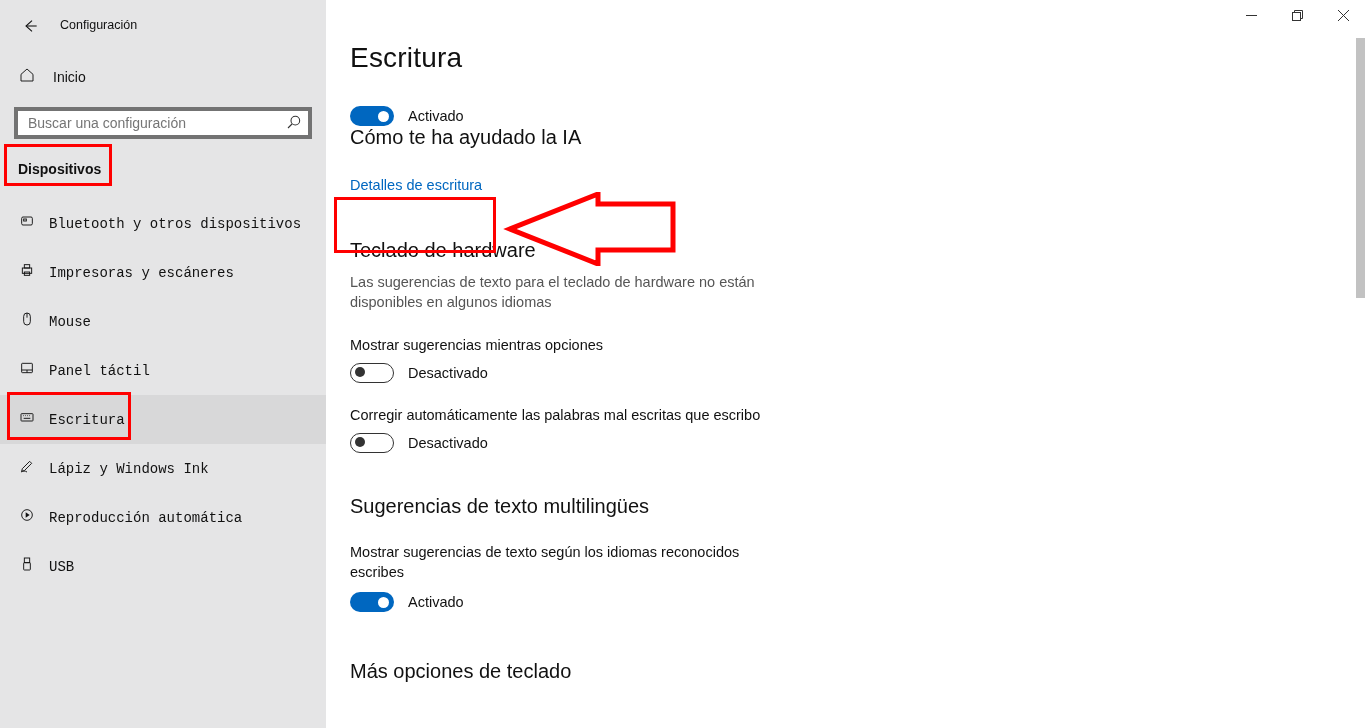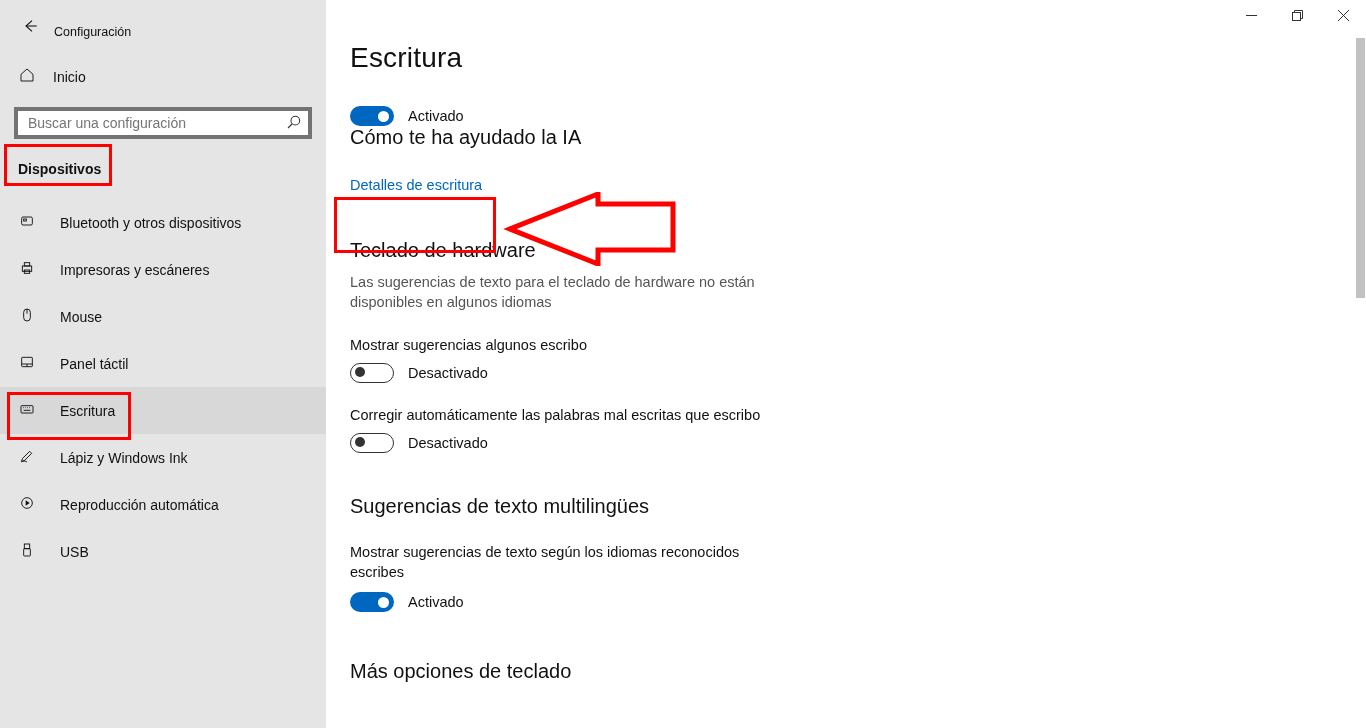--- a/index.html
+++ b/index.html
@@ -1,30 +1,30 @@
 <!DOCTYPE html>
 <html><head>
 <meta charset="utf-8">
 <style>
   * { box-sizing: border-box; margin: 0; padding: 0; }
   html, body { width: 1366px; height: 728px; font-family: "Segoe UI", sans-serif; overflow: hidden; background: #fff; }
   .window { display: flex; width: 100%; height: 100%; position: relative; }
   .sidebar { width: 326px; height: 100%; background: #e5e5e6; padding-top: 10px; position: relative; }
-  .top-row { display: flex; align-items: flex-end; gap: 16px; padding: 8px 10px 0 22px; }
+  .top-row { display: flex; align-items: flex-start; gap: 22px; padding: 8px 10px 0 22px; }
   .back-arrow { font-size: 18px; color: #000; cursor: pointer; }
   .top-title { font-size: 12.5px; color: #111; }
   .home-row { display: flex; align-items: center; gap: 17px; padding: 28px 0 10px 18px; cursor: pointer; }
   .home-row .icon { width: 18px; text-align: center; color: #222; }
   .home-row .label { font-size: 14px; color: #111; }
   .search-wrap { margin: 10px 14px 0 14px; }
   .search { width: 100%; height: 32px; border: 4px solid #737373; background: #fff; padding: 0 28px 0 10px; font-size: 14px; outline: none; color: #555; }
   .search-wrap { position: relative; }
   .search-icon { position: absolute; right: 10px; top: 7px; font-size: 14px; color: #333; transform: scaleX(-1); }
   .category-header { font-size: 14px; font-weight: 600; color: #111; padding: 8px 10px 8px 18px; margin: 14px 0 14px 0; }
-  .nav-item { display: flex; align-items: center; gap: 24px; padding: 14px 0 14px 18px; cursor: pointer; }
+  .nav-item { display: flex; align-items: center; gap: 13px; padding: 14px 0 14px 18px; cursor: pointer; font-family: Liberation Mono, monospace; }
   .nav-item .icon { width: 18px; text-align: center; color: #222; font-size: 15px; }
   .nav-item .label { font-size: 14px; color: #111; }
   .nav-item.selected { background: #d8d8d9; }
 
   .content { flex: 1; height: 100%; overflow-y: auto; position: relative; padding: 0 40px 0 24px; background: #fff; }
   .page-title { font-size: 28px; font-weight: 350; color: #111; padding: 42px 0 10px 0; letter-spacing: 0.2px; }
   .clipped { font-size: 14.5px; color: #bbb; margin-top: 4px; }
   .toggle-row { display: flex; align-items: center; gap: 14px; margin-top: 14px; }
   .toggle { width: 44px; height: 20px; border-radius: 20px; position: relative; cursor: pointer; }
   .toggle.on { background: #0067c0; }
@@ -177,21 +177,21 @@
       <div class="toggle on"></div>
       <span class="toggle-label">Activado</span>
     </div>
 
     <div class="section-h">Cómo te ha ayudado la IA</div>
     <a class="link" style="margin-top:18px;">Detalles de escritura</a>
 
     <div class="section-h" style="margin-top:38px;">Teclado de hardware</div>
     <div class="body-text">Las sugerencias de texto para el teclado de hardware no están disponibles en algunos idiomas</div>
 
-    <div class="setting-label">Mostrar sugerencias algunos escribo</div>
+    <div class="setting-label">Mostrar sugerencias mientras opciones</div>
     <div class="toggle-row" style="margin-top:10px;">
       <div class="toggle off"></div>
       <span class="toggle-label">Desactivado</span>
     </div>
 
     <div class="setting-label">Corregir automáticamente las palabras mal escritas que escribo</div>
     <div class="toggle-row" style="margin-top:10px;">
       <div class="toggle off"></div>
       <span class="toggle-label">Desactivado</span>
     </div>

